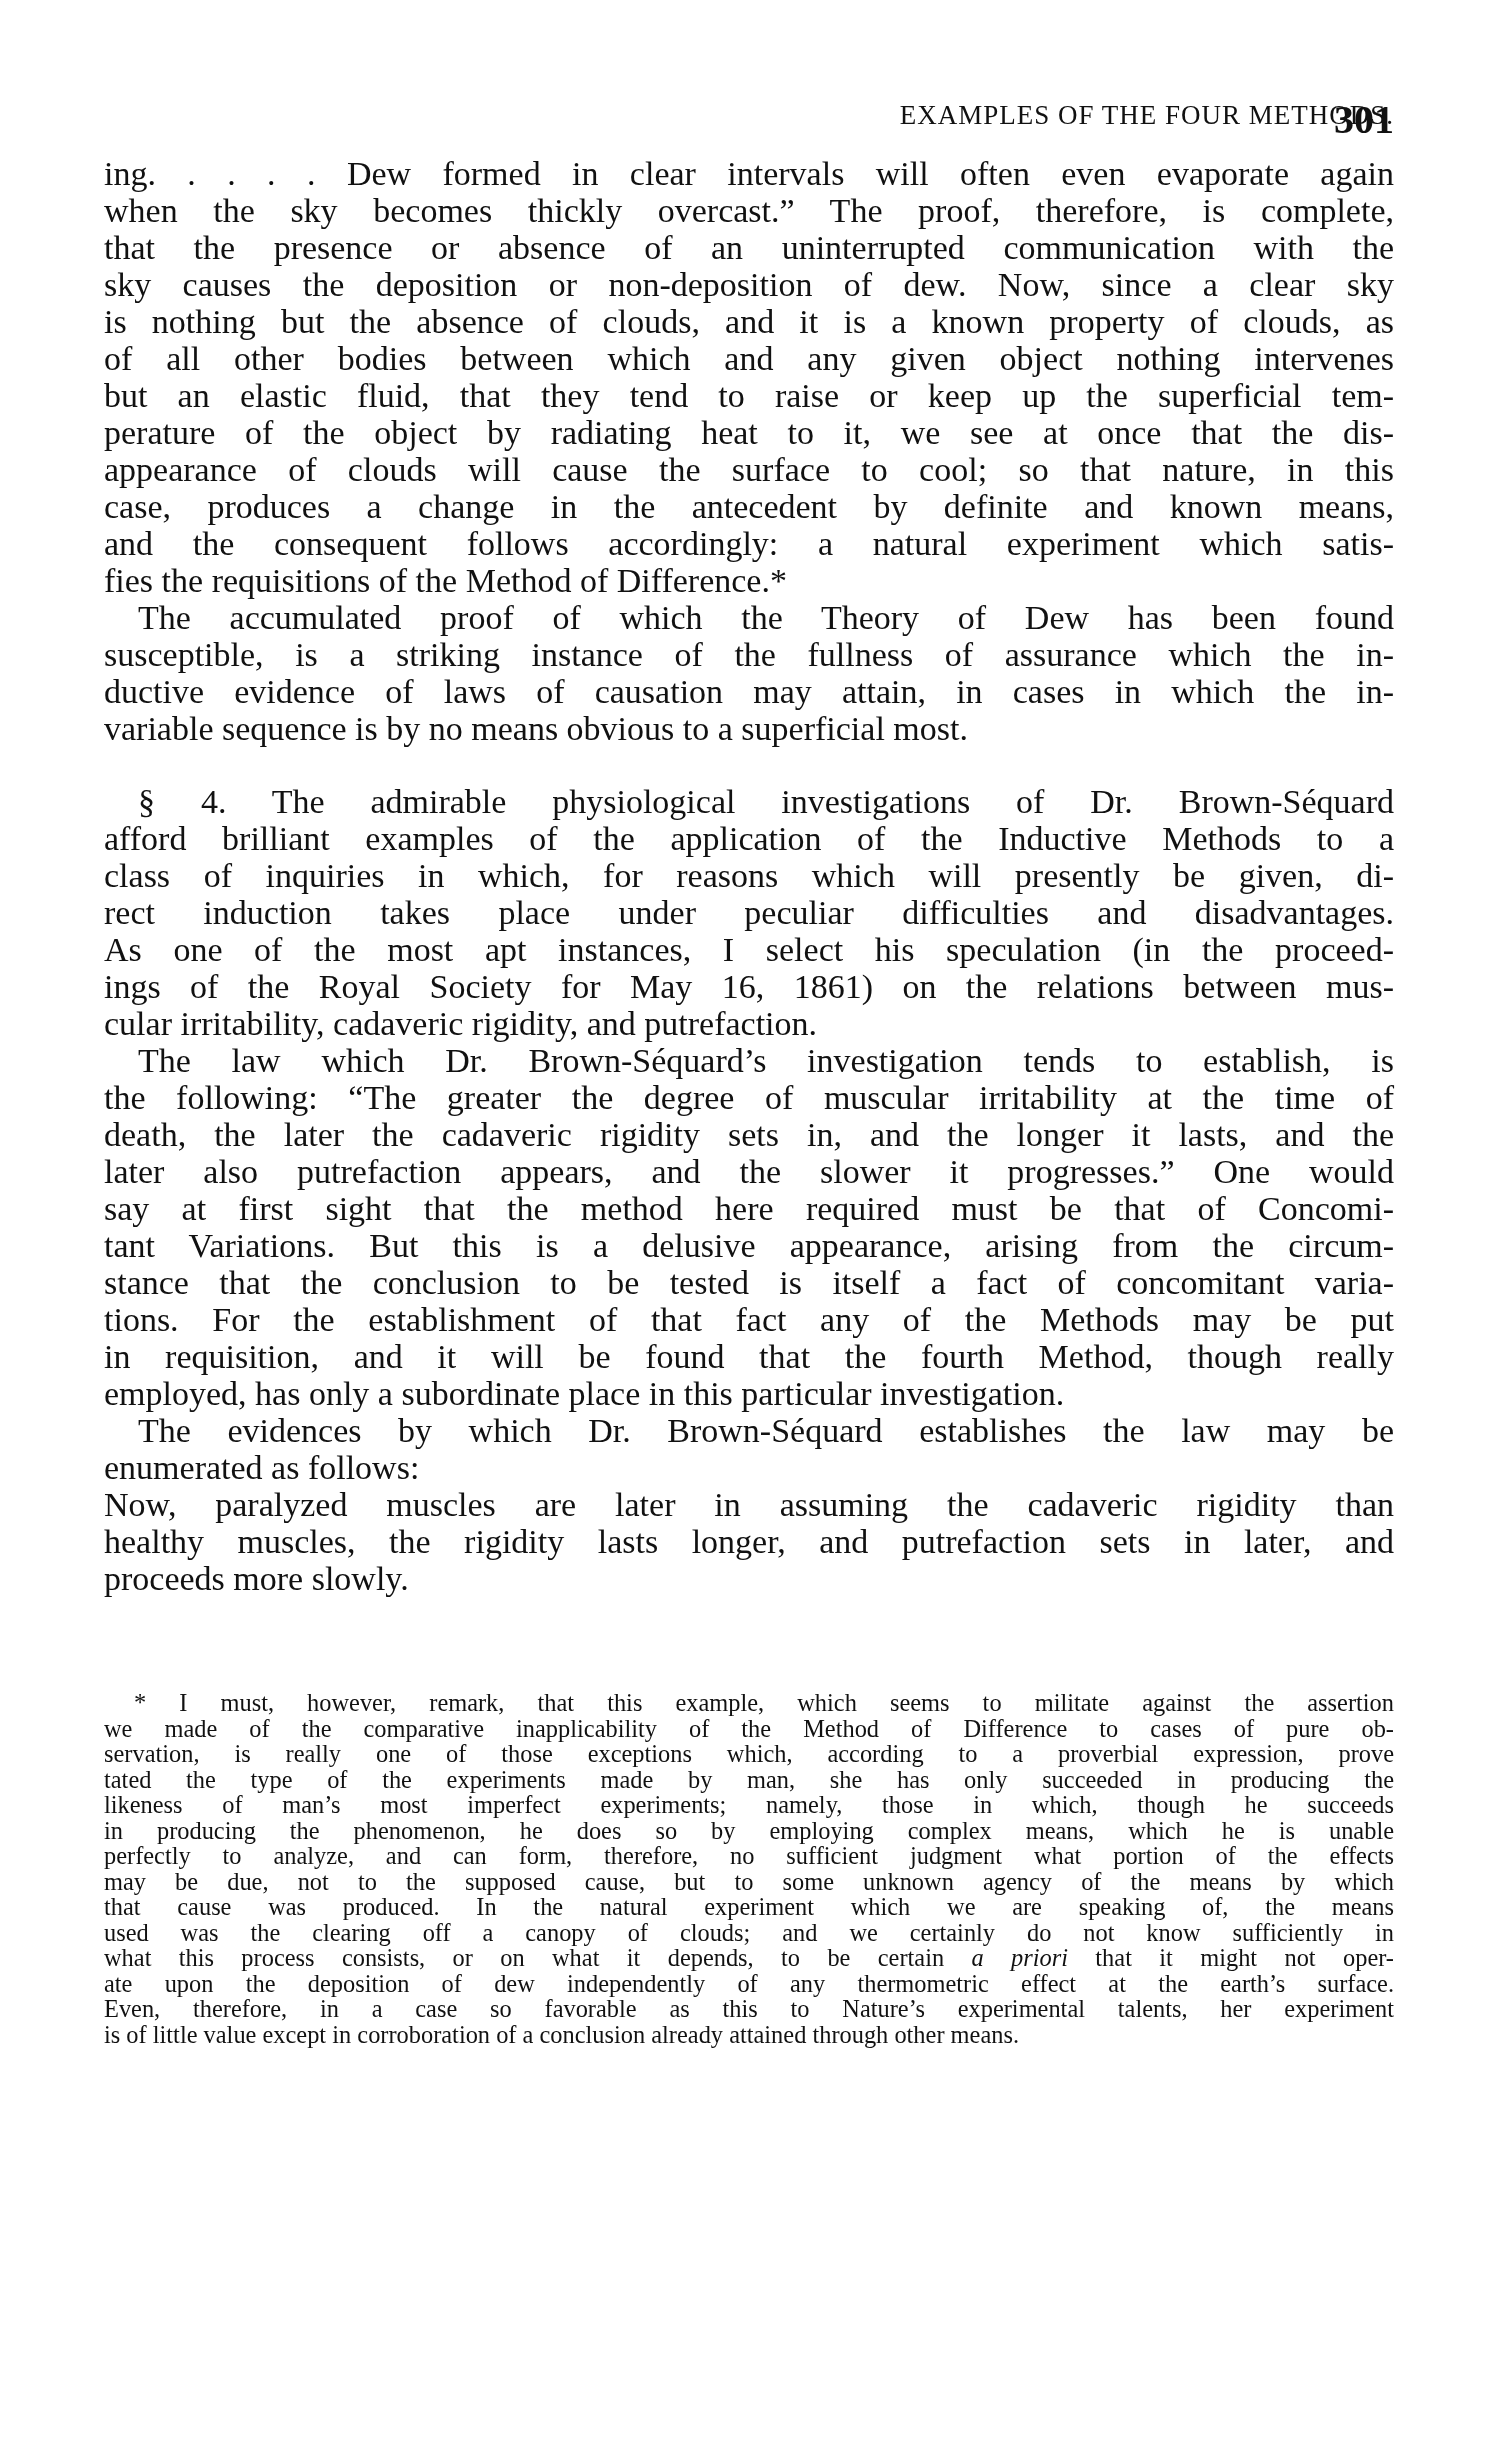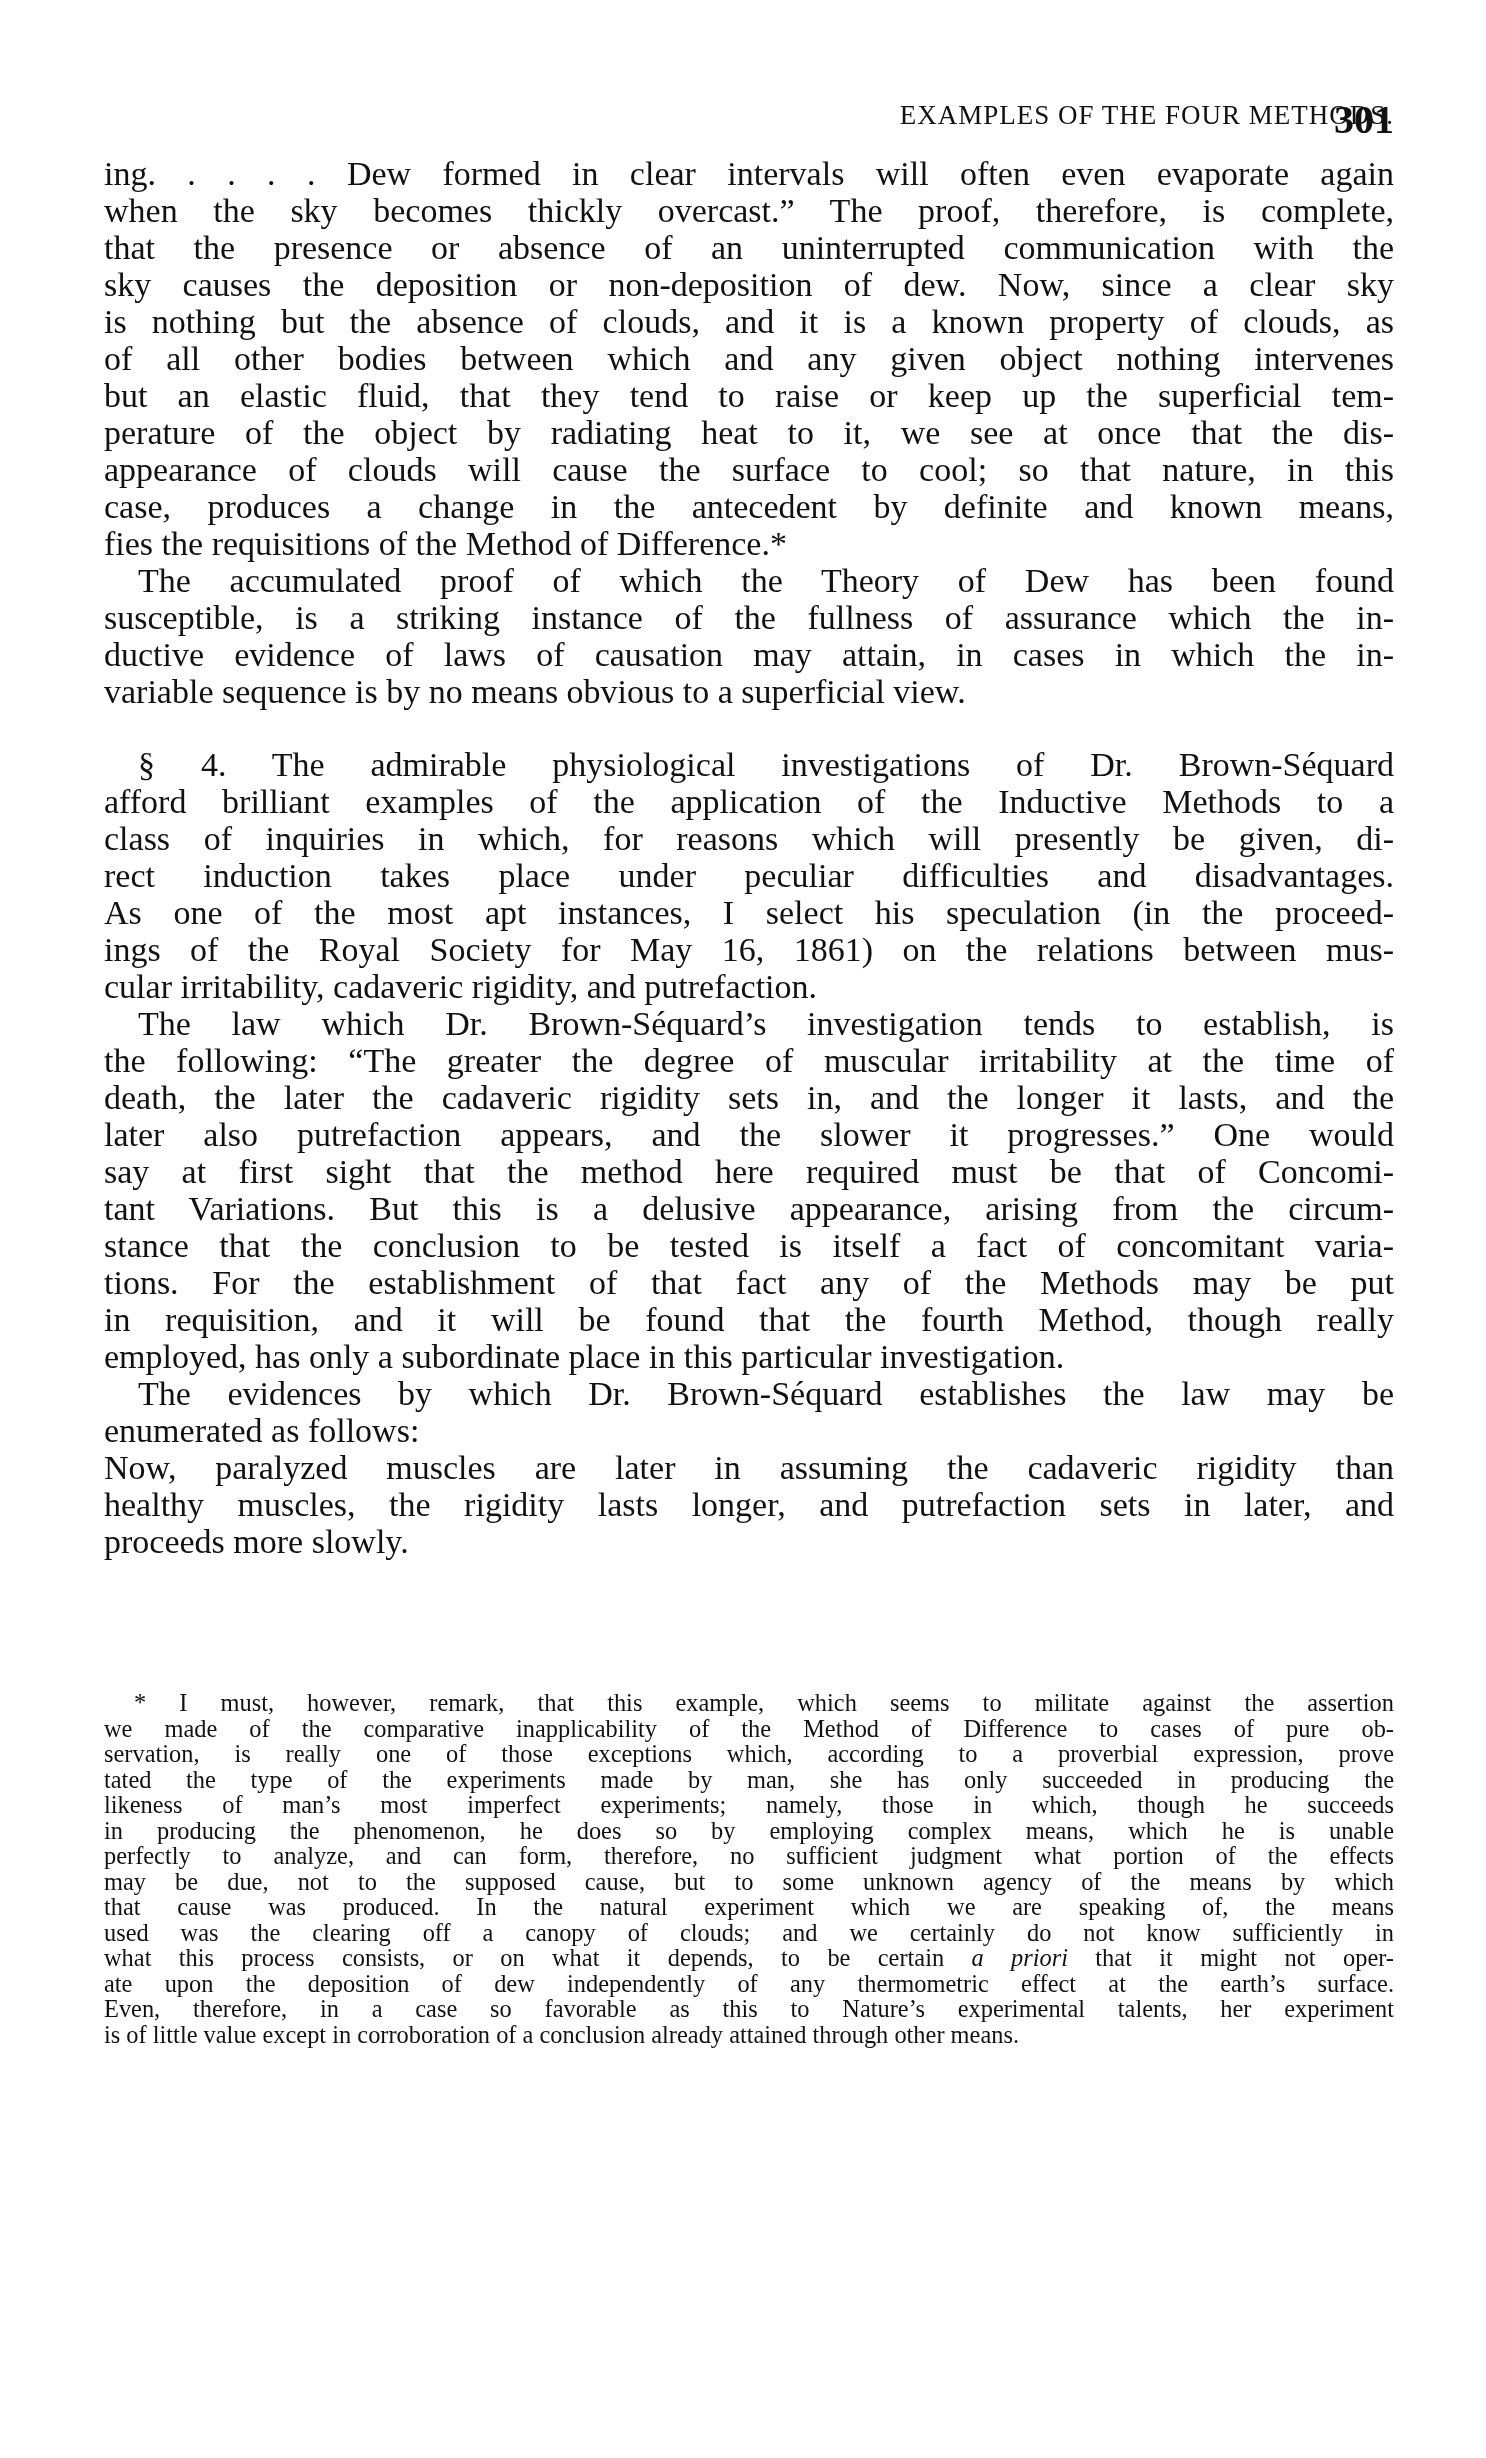--- a/index.html
+++ b/index.html
@@ -51,28 +51,29 @@
       <span class="line">ing. . . . .   Dew formed in clear intervals will often even evaporate again</span>
       <span class="line">when the sky becomes thickly overcast.”  The proof, therefore, is complete,</span>
       <span class="line">that the presence or absence of an uninterrupted communication with the</span>
       <span class="line">sky causes the deposition or non-deposition of dew.  Now, since a clear sky</span>
       <span class="line">is nothing but the absence of clouds, and it is a known property of clouds, as</span>
       <span class="line">of all other bodies between which and any given object nothing intervenes</span>
       <span class="line">but an elastic fluid, that they tend to raise or keep up the superficial tem-</span>
       <span class="line">perature of the object by radiating heat to it, we see at once that the dis-</span>
       <span class="line">appearance of clouds will cause the surface to cool; so that nature, in this</span>
       <span class="line">case, produces a change in the antecedent by definite and known means,</span>
+      <span class="line">and the consequent follows accordingly: a natural experiment which satis-</span>
       <span class="line last">fies the requisitions of the Method of Difference.*</span>
     </div>
 
     <div>
       <span class="line indent">The accumulated proof of which the Theory of Dew has been found</span>
       <span class="line">susceptible, is a striking instance of the fullness of assurance which the in-</span>
       <span class="line">ductive evidence of laws of causation may attain, in cases in which the in-</span>
-      <span class="line last">variable sequence is by no means obvious to a superficial view.</span>
+      <span class="line last">variable sequence is by no means obvious to a superficial most.</span>
     </div>
 
     <div class="gap"></div>
 
     <div>
       <span class="line indent">§ 4. The admirable physiological investigations of Dr. Brown-Séquard</span>
       <span class="line">afford brilliant examples of the application of the Inductive Methods to a</span>
       <span class="line">class of inquiries in which, for reasons which will presently be given, di-</span>
       <span class="line">rect induction takes place under peculiar difficulties and disadvantages.</span>
       <span class="line">As one of the most apt instances, I select his speculation (in the proceed-</span>

